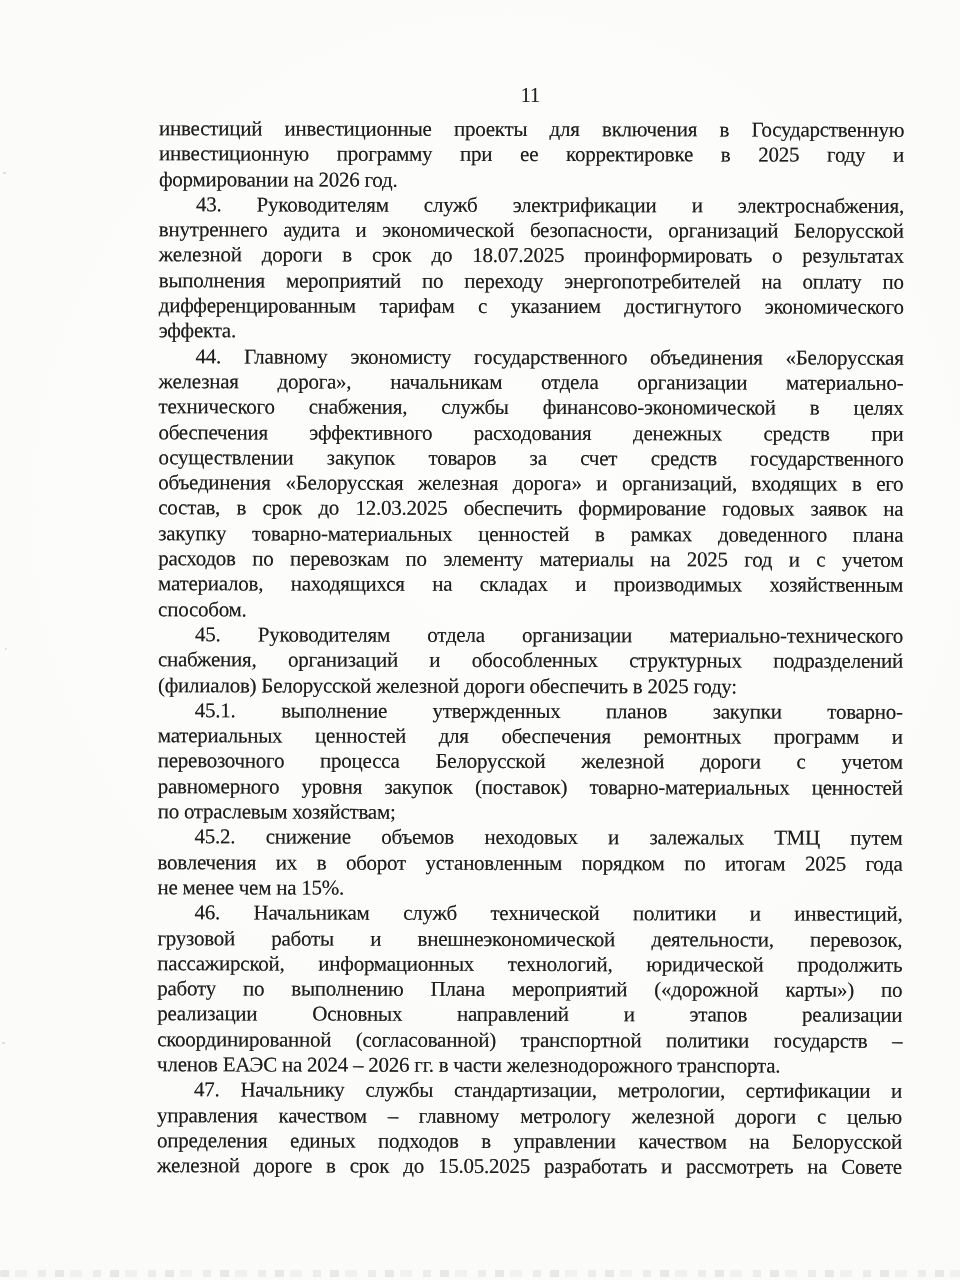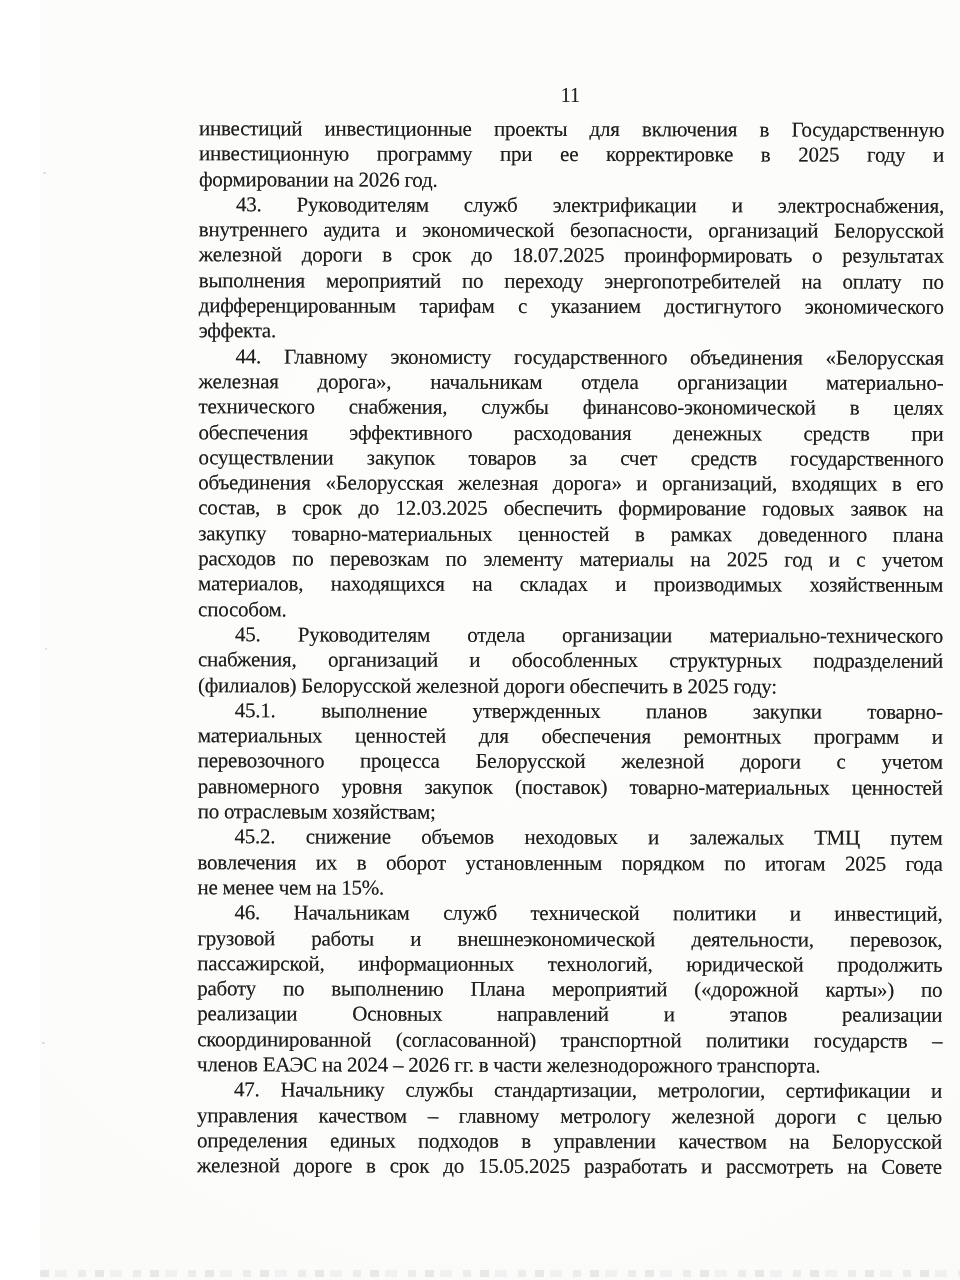--- a/index.html
+++ b/index.html
@@ -12,21 +12,20 @@
     overflow: hidden;
     position: relative;
     background: #ffffff;
   }
   
   .sheet {
     position: absolute;
     inset: 0;
     background:
       radial-gradient(150% 120% at 52% 40%, #fdfdfc 0%, #fbfbf9 55%, #f6f6f3 100%);
-    margin-left: 40px;
   }
   .page-number {
     position: absolute;
     top: 84px;
     left: 158px;
     width: 745px;
     text-align: center;
     font-family: "Liberation Serif", "DejaVu Serif", serif;
     font-size: 20px;
     color: #242424;

